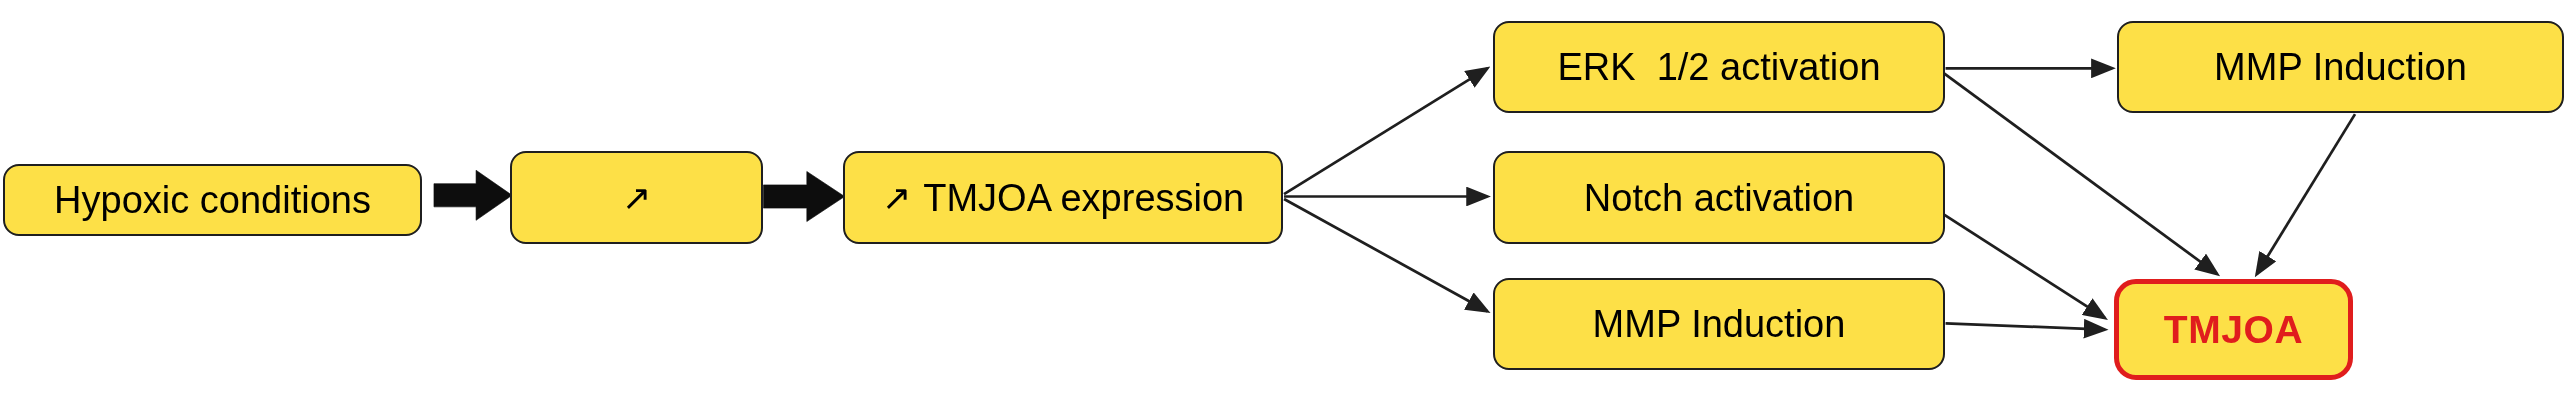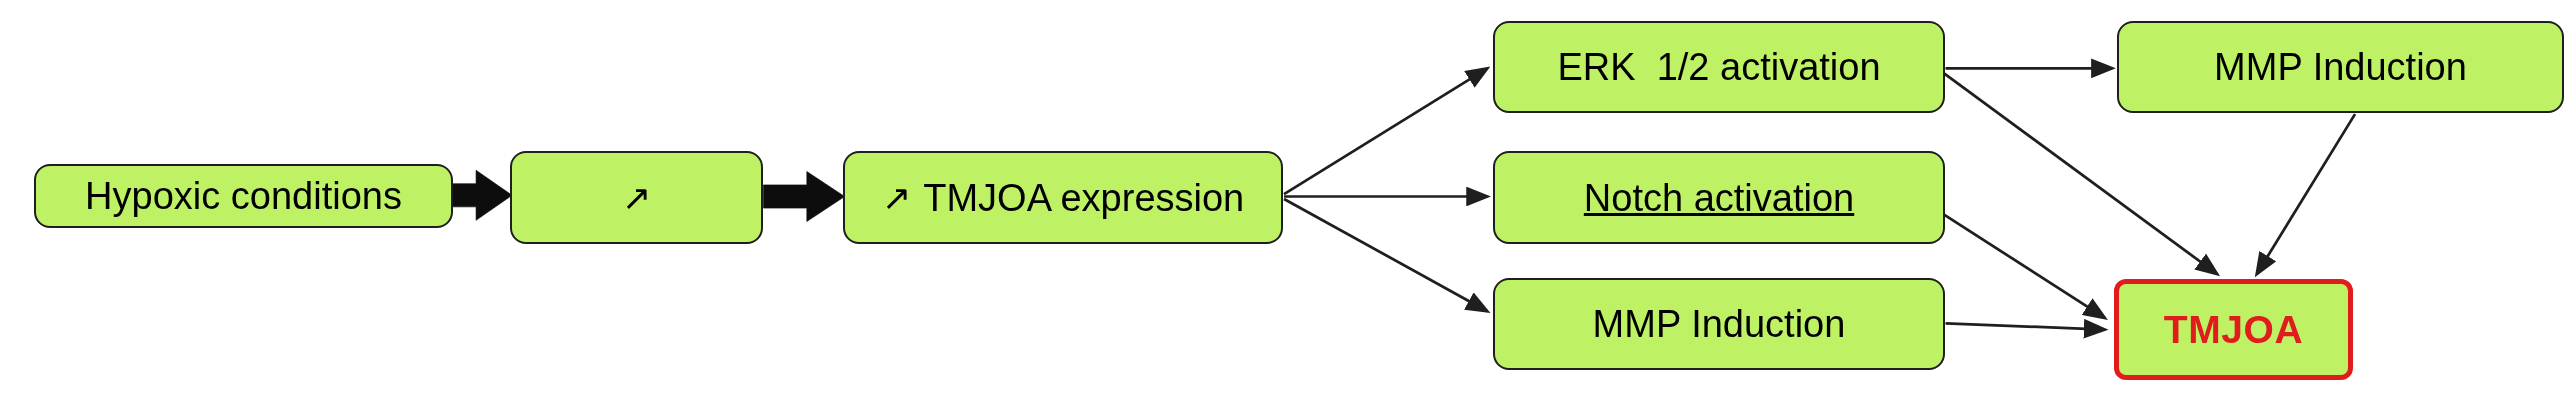--- a/index.html
+++ b/index.html
@@ -20,48 +20,48 @@
     stroke: #1f1f1f;
     stroke-width: 4.5;
   }
   .edges polygon.block-arrow {
     fill: #0d0d0d;
     stroke: #0d0d0d;
   }
   .node {
     position: absolute;
     box-sizing: border-box;
-    background: #bef264;
+    background: #fde047;
     border: 2.4px solid #1f1f1f;
     border-radius: 16px;
     display: flex;
     align-items: center;
     justify-content: center;
     gap: 12.2px;
     color: #000000;
     font-size: 38px;
     line-height: 1;
   }
   .node .lbl { white-space: pre; }
   .node .up-glyph {
     font-family: "DejaVu Sans", sans-serif;
     font-size: 35px;
     transform: translateY(1.2px);
   }
-  #n-hypoxic { left: 34px;   top: 164px; width: 419px; height: 64px; text-align: right; }
+  #n-hypoxic { left: 3px;   top: 164px; width: 419px; height: 72px; text-align: right; }
   #n-hif     { left: 510px;  top: 151px; width: 253px; height: 93px; }
   #n-vegf    { left: 843px; top: 151px; width: 440px; height: 93px; }
   #n-erk     { left: 1493px; top: 21.4px;  width: 452px; height: 92px; }
-  #n-notch   { left: 1493px; top: 151px; width: 452px; height: 93px; text-decoration: underline; }
+  #n-notch   { left: 1493px; top: 151px; width: 452px; height: 93px; }
   #n-mmp-mid { left: 1493px; top: 278px; width: 452px; height: 92px; }
   #n-mmp-top { left: 2117px; top: 21.4px;  width: 447px; height: 92px; }
   #n-tmjoa   {
     left: 2114px; top: 279px; width: 239px; height: 101px;
     border: 5.5px solid #e01d1d;
-    border-radius: 12px;
+    border-radius: 22px;
     color: #e01d1d;
     font-weight: bold;
     font-size: 39px;
     letter-spacing: 0.6px;
     justify-content: center;
   }
 </style>
 </head>
 <body>
 

